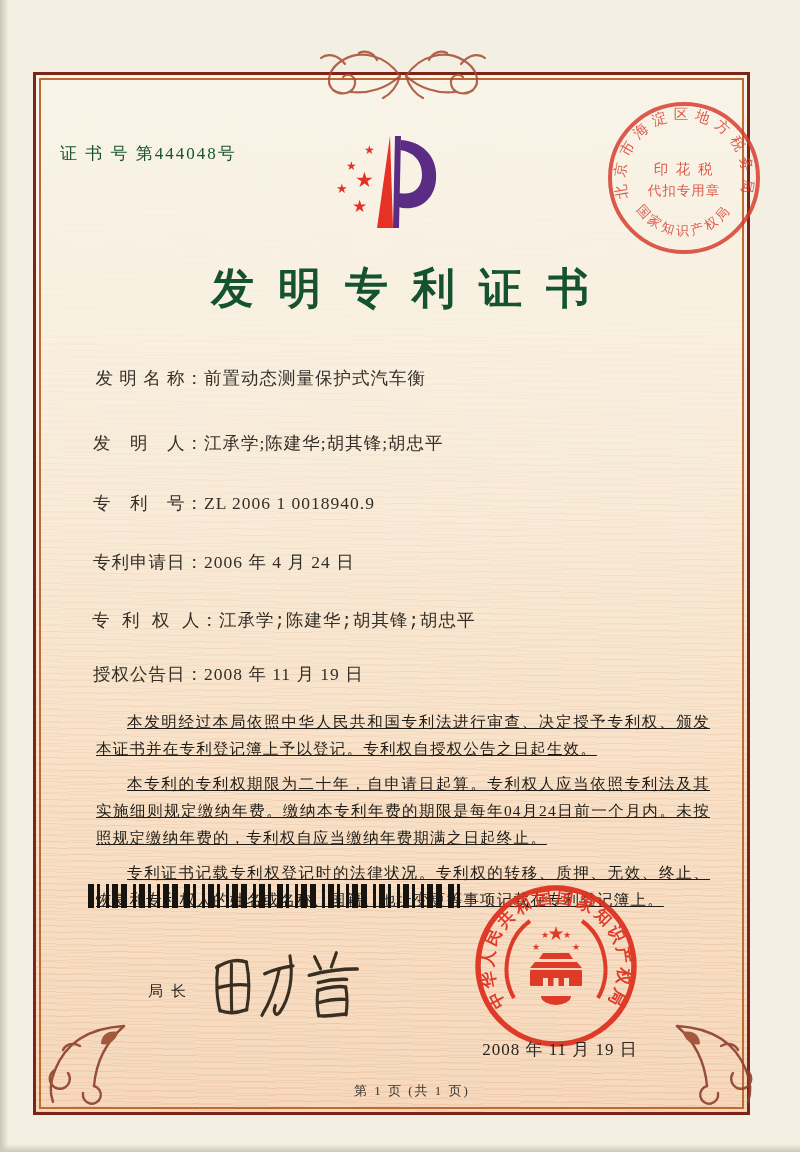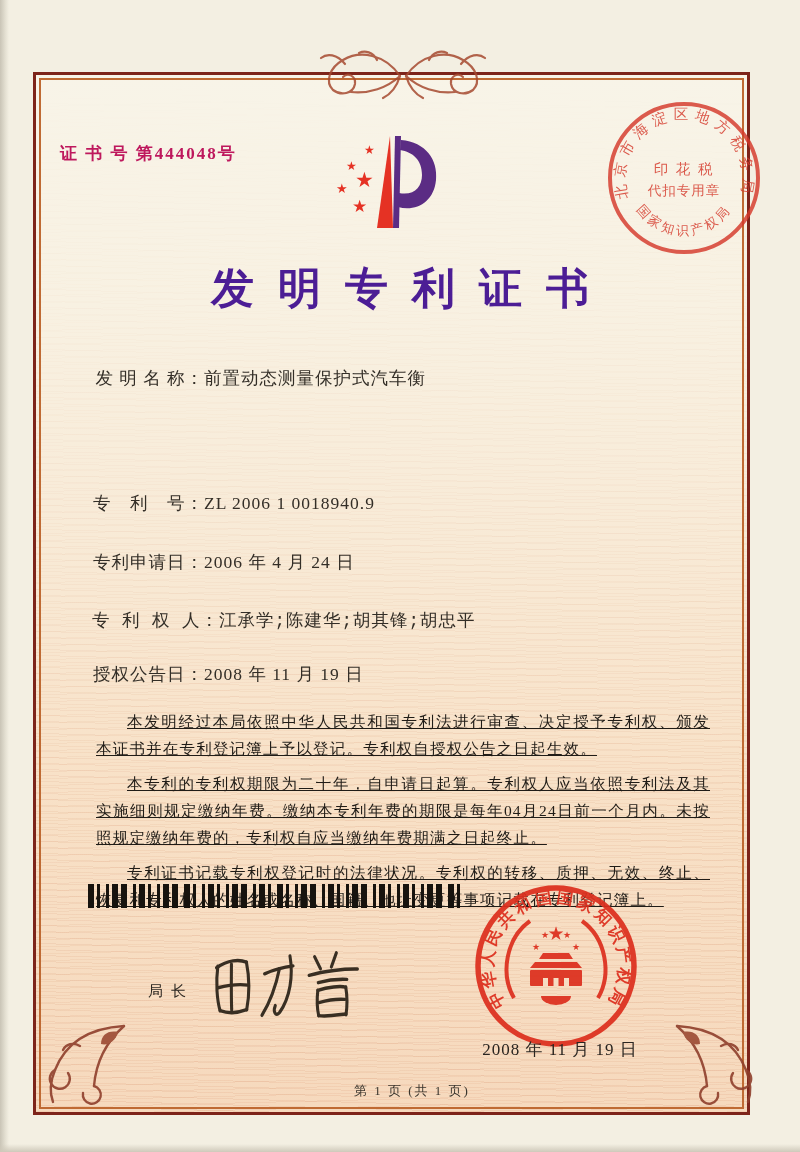--- a/index.html
+++ b/index.html
@@ -17,27 +17,27 @@
     border:2px solid #bf6a33;}
   .interior{position:absolute;left:36px;top:75px;width:711px;height:1037px;
     background:linear-gradient(180deg,#f8f4e8 0%,#f8f1e2 22%,#f8ead6 45%,#f8e1c7 68%,#f6d9bd 100%);}
   .waves{position:absolute;left:0;top:0;width:100%;height:100%;
     background:
       repeating-linear-gradient(1.6deg, rgba(206,122,82,0.12) 0 1px, rgba(0,0,0,0) 1px 6px),
       repeating-linear-gradient(-1.4deg, rgba(206,122,82,0.10) 0 1px, rgba(0,0,0,0) 1px 7px);
     -webkit-mask-image:linear-gradient(180deg,rgba(0,0,0,0) 0%,rgba(0,0,0,.25) 35%,rgba(0,0,0,.8) 70%,#000 100%);
     mask-image:linear-gradient(180deg,rgba(0,0,0,0) 0%,rgba(0,0,0,.25) 35%,rgba(0,0,0,.8) 70%,#000 100%);}
 
-  .cert-no{position:absolute;left:60px;top:142px;font-size:17px;color:#be185d;letter-spacing:2px;font-weight:bold;}
+  .cert-no{position:absolute;left:60px;top:142px;font-size:17px;color:#14532d;letter-spacing:2px;}
 
   .logo{position:absolute;left:328px;top:128px;width:150px;height:122px;}
   .logo .star{position:absolute;color:#e53224;line-height:1;font-family:"DejaVu Sans",sans-serif;}
 
   .title{position:absolute;left:0;top:260px;width:800px;text-align:center;
-    font-size:43px;font-weight:bold;color:#4c1d95;letter-spacing:24px;text-indent:24px;}
+    font-size:43px;font-weight:bold;color:#14532d;letter-spacing:24px;text-indent:24px;}
 
   .field{position:absolute;left:92px;font-size:17.5px;color:#332e27;letter-spacing:1px;white-space:nowrap;}
   .field .lbl{display:inline-block;min-width:112px;text-align:right;}
   .field .val{}
 
   .paras{position:absolute;left:88px;top:700px;width:630px;font-size:15.5px;line-height:27px;
     color:#201c17;text-align:justify;letter-spacing:1.2px;}
   .paras p{margin:8px;text-indent:2em;word-break:break-all;text-decoration:underline;}
 
   .barcode{position:absolute;left:88px;top:884px;height:24px;display:inline-flex;}
@@ -135,20 +135,23 @@
       <textPath href="#stampArcBottom" startOffset="50%" text-anchor="middle">国家知识产权局</textPath>
     </text>
     <text x="0" y="-4" text-anchor="middle" font-size="14.5" fill="#d5392b" letter-spacing="2">印 花 税</text>
     <text x="0" y="17" text-anchor="middle" font-size="13.5" fill="#d5392b" letter-spacing="1">代扣专用章</text>
   </svg>
 
   <div class="title">发明专利证书</div>
 
   <div class="field" style="top:366px;">
     <span class="lbl">发 明 名 称：</span><span class="val">前置动态测量保护式汽车衡</span>
+  </div>
+  <div class="field" style="top:431px;">
+    <span class="lbl">发　明　人：</span><span class="val">江承学;陈建华;胡其锋;胡忠平</span>
   </div>
   <div class="field" style="top:491px;">
     <span class="lbl">专　利　号：</span><span class="val">ZL 2006 1 0018940.9</span>
   </div>
   <div class="field" style="top:550px;">
     <span class="lbl">专利申请日：</span><span class="val">2006 年 4 月 24 日</span>
   </div>
   <div class="field" style="top:608px;font-family:Liberation Mono, monospace;">
     <span class="lbl">专 利 权 人：</span><span class="val">江承学;陈建华;胡其锋;胡忠平</span>
   </div>

